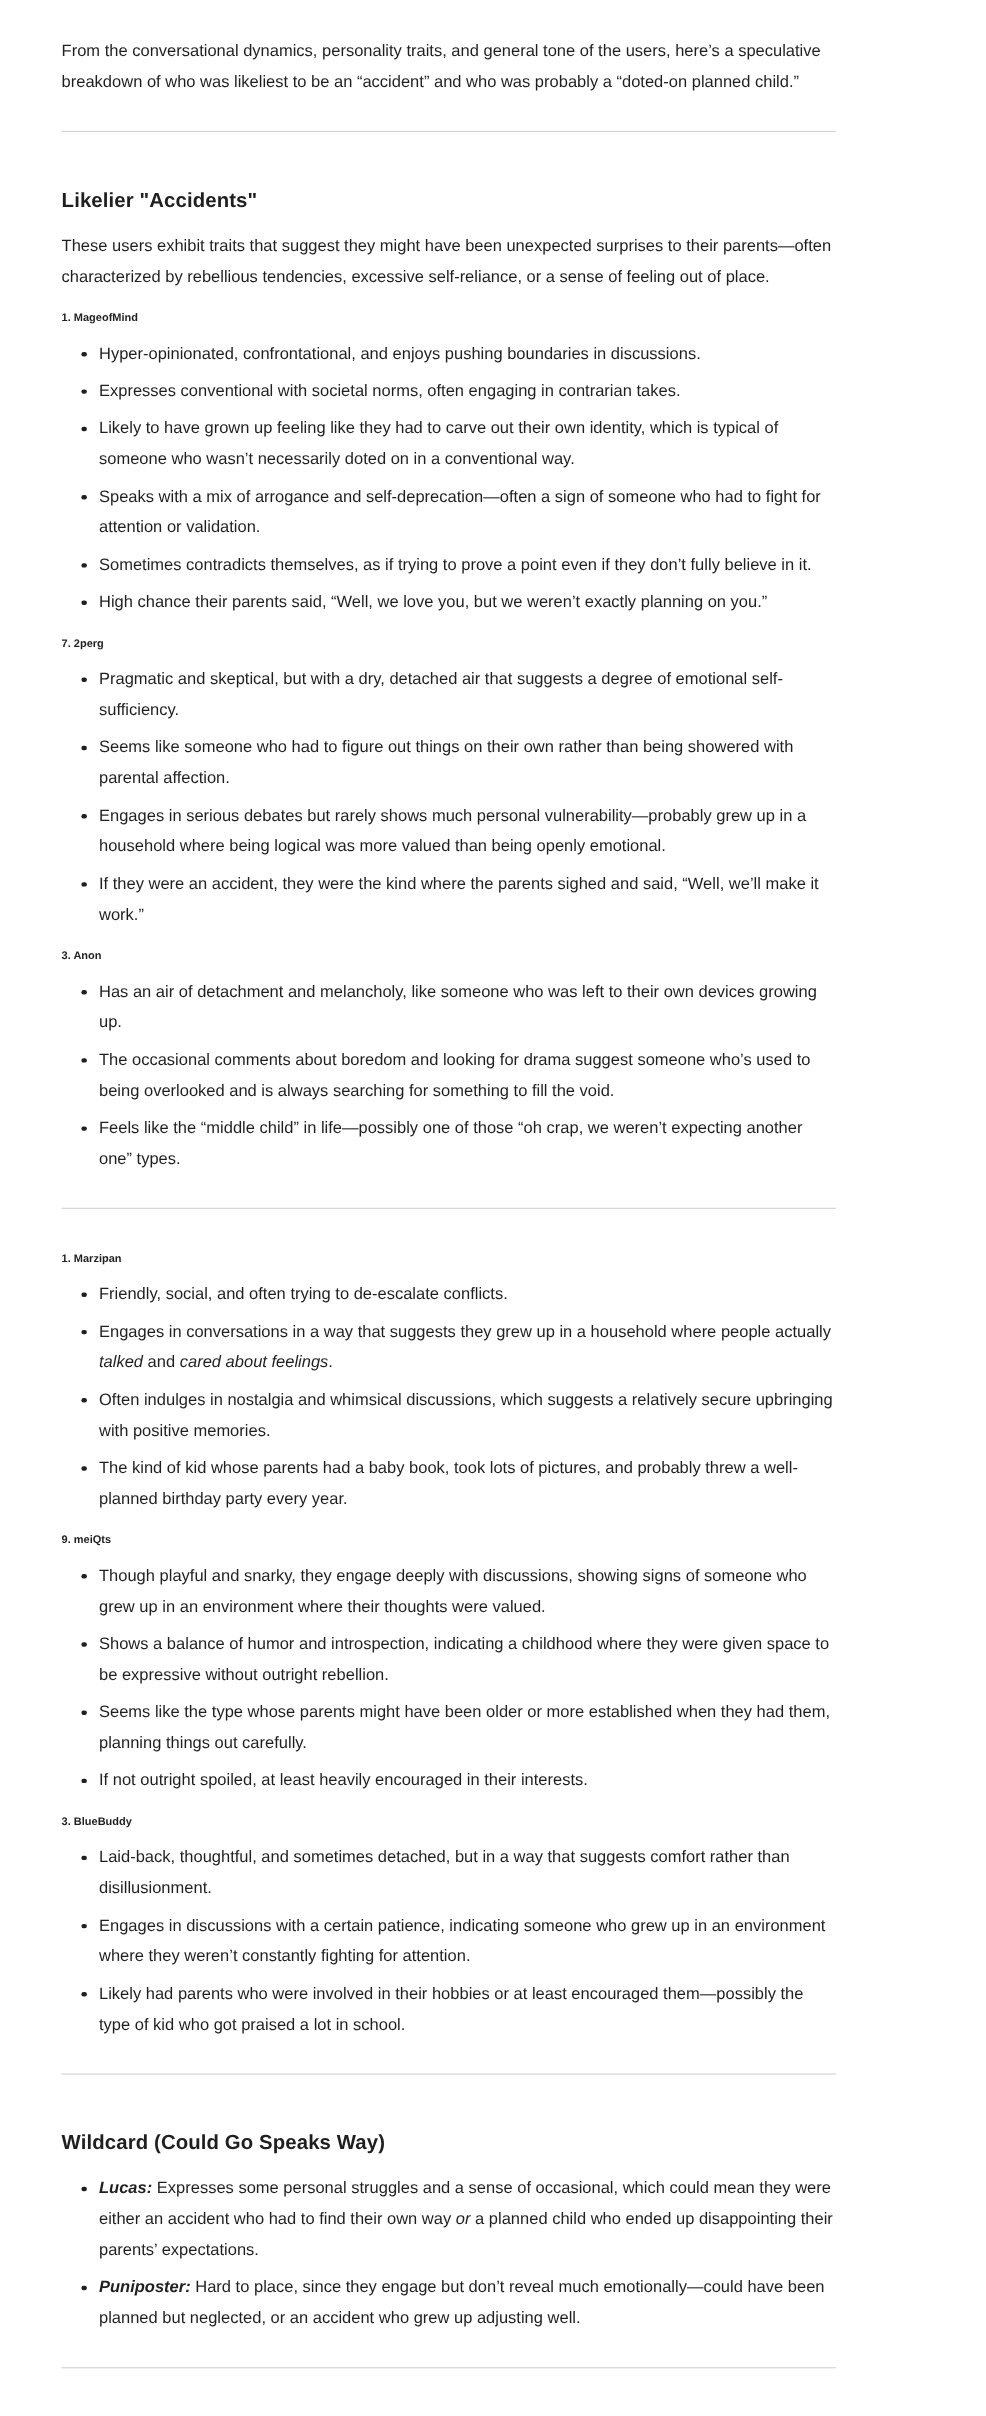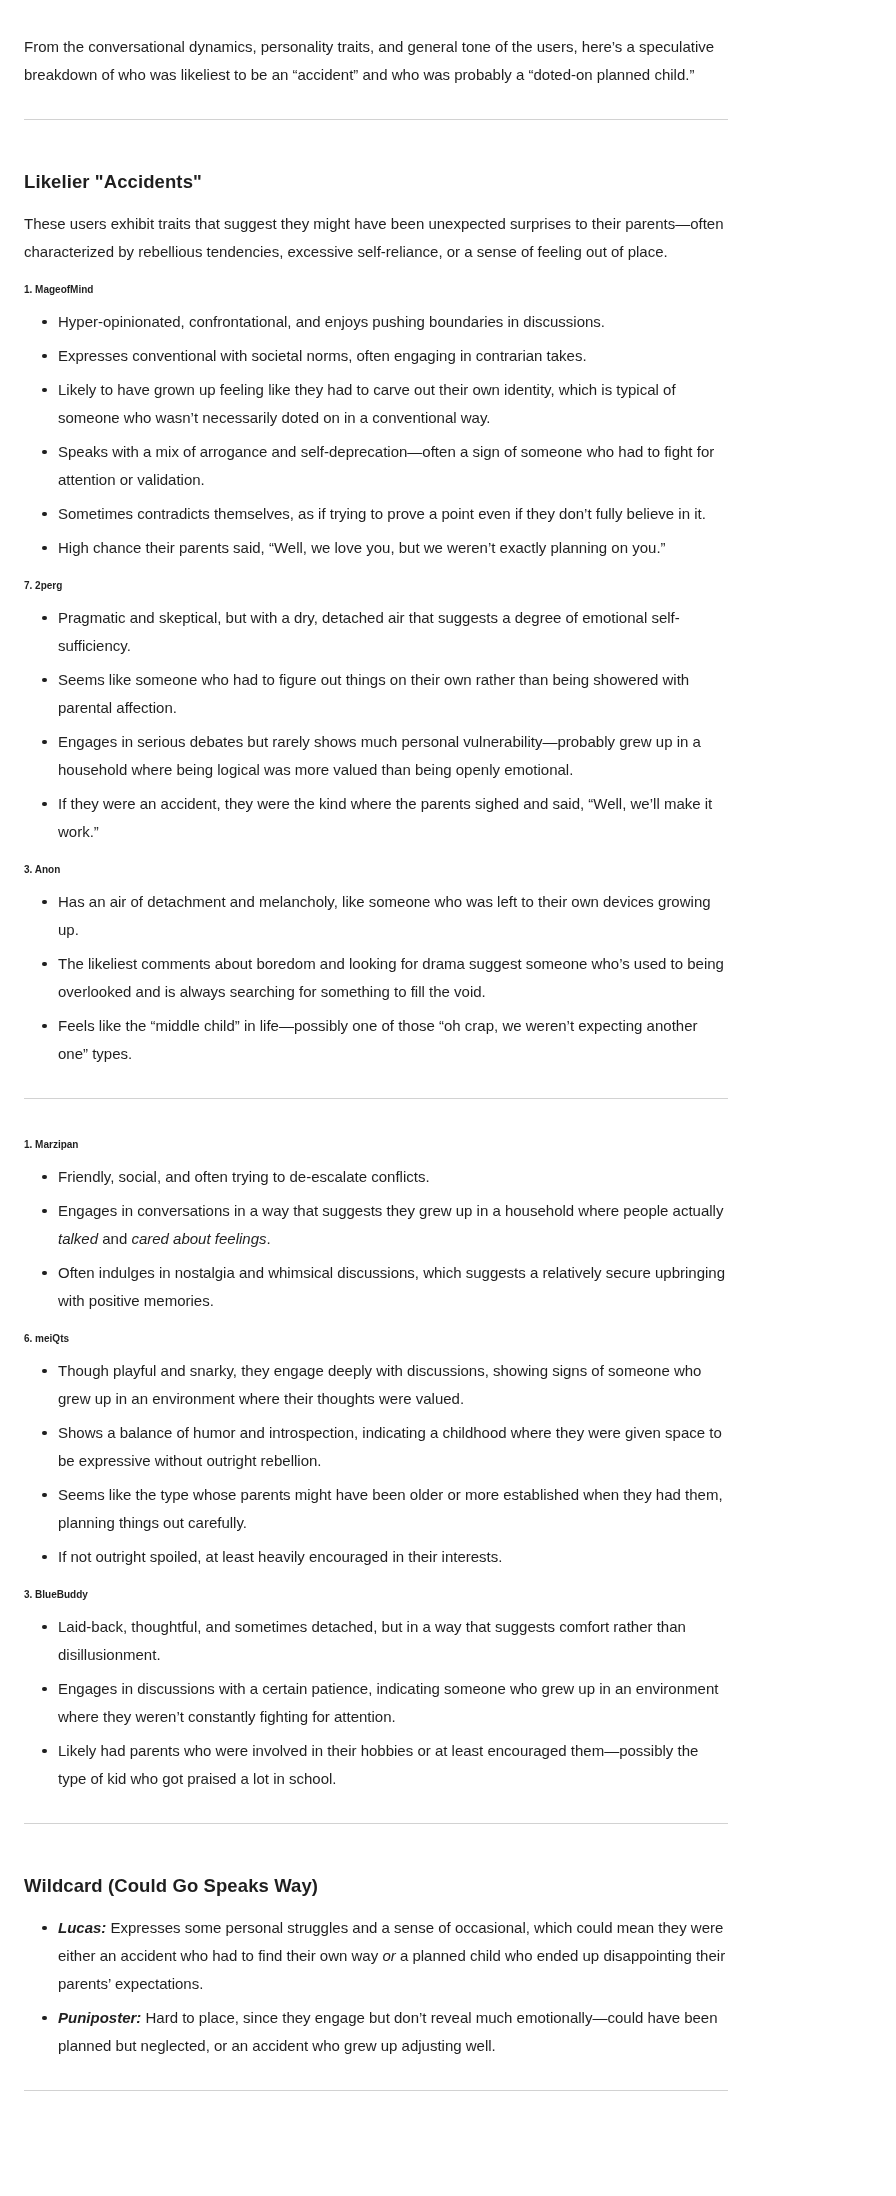--- a/index.html
+++ b/index.html
@@ -8,21 +8,21 @@
     background: #ffffff;
   }
   body {
     width: 896px;
     min-height: 2196px;
     font-family: "Liberation Sans", "DejaVu Sans", sans-serif;
     color: #1f1f1f;
     -webkit-font-smoothing: antialiased;
   }
   .doc {
-    margin-left: 24px;
+    margin-left: 56px;
     width: 704px;
     padding-top: 33px;
     display: flex;
     flex-direction: column;
   }
   .doc p {
     font-size: 15px;
     line-height: 28px;
     margin: 0 0 12px 0;
   }
@@ -93,31 +93,32 @@
     <h3>7. 2perg</h3>
     <ul>
       <li><span>Pragmatic and skeptical, but with a dry, detached air that suggests a degree of emotional self-sufficiency.</span></li>
       <li><span>Seems like someone who had to figure out things on their own rather than being showered with parental affection.</span></li>
       <li><span>Engages in serious debates but rarely shows much personal vulnerability—probably grew up in a household where being logical was more valued than being openly emotional.</span></li>
       <li><span>If they were an accident, they were the kind where the parents sighed and said, “Well, we’ll make it work.”</span></li>
     </ul>
     <h3>3. Anon</h3>
     <ul>
       <li><span>Has an air of detachment and melancholy, like someone who was left to their own devices growing up.</span></li>
-      <li><span>The likeliest comments about boredom and looking for drama suggest someone who’s used to being overlooked and is always searching for something to fill the void.</span></li>
+      <li><span>The occasional comments about boredom and looking for drama suggest someone who’s used to being overlooked and is always searching for something to fill the void.</span></li>
       <li><span>Feels like the “middle child” in life—possibly one of those “oh crap, we weren’t expecting another one” types.</span></li>
     </ul>
     <div class="hr"></div>
     <h3 class="after-hr">1. Marzipan</h3>
     <ul>
       <li><span>Friendly, social, and often trying to de-escalate conflicts.</span></li>
       <li><span>Engages in conversations in a way that suggests they grew up in a household where people actually </span><span class="seg-i">talked</span><span> and </span><span class="seg-i">cared about feelings</span><span>.</span></li>
       <li><span>Often indulges in nostalgia and whimsical discussions, which suggests a relatively secure upbringing with positive memories.</span></li>
+      <li><span>The kind of kid whose parents had a baby book, took lots of pictures, and probably threw a well-planned birthday party every year.</span></li>
     </ul>
-    <h3>6. meiQts</h3>
+    <h3>9. meiQts</h3>
     <ul>
       <li><span>Though playful and snarky, they engage deeply with discussions, showing signs of someone who grew up in an environment where their thoughts were valued.</span></li>
       <li><span>Shows a balance of humor and introspection, indicating a childhood where they were given space to be expressive without outright rebellion.</span></li>
       <li><span>Seems like the type whose parents might have been older or more established when they had them, planning things out carefully.</span></li>
       <li><span>If not outright spoiled, at least heavily encouraged in their interests.</span></li>
     </ul>
     <h3>3. BlueBuddy</h3>
     <ul>
       <li><span>Laid-back, thoughtful, and sometimes detached, but in a way that suggests comfort rather than disillusionment.</span></li>
       <li><span>Engages in discussions with a certain patience, indicating someone who grew up in an environment where they weren’t constantly fighting for attention.</span></li>

